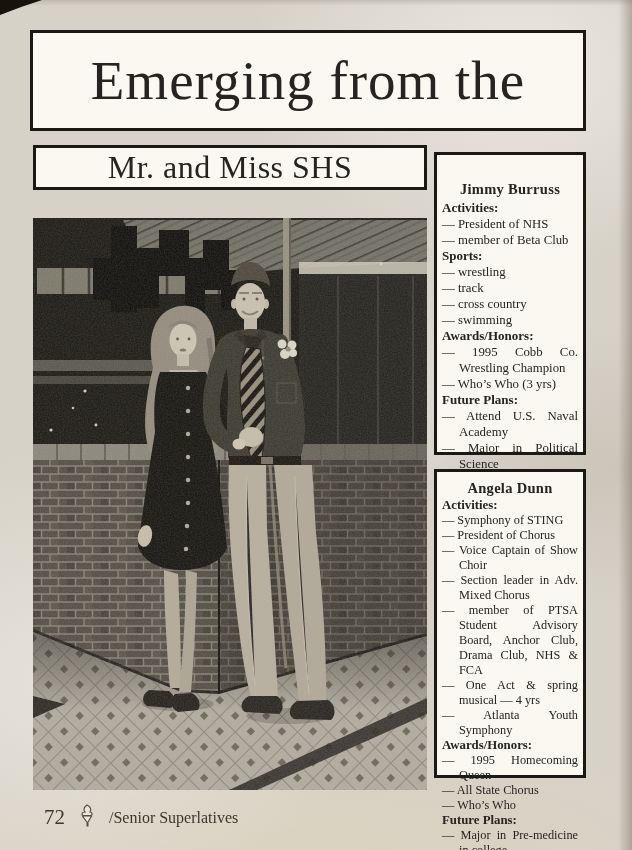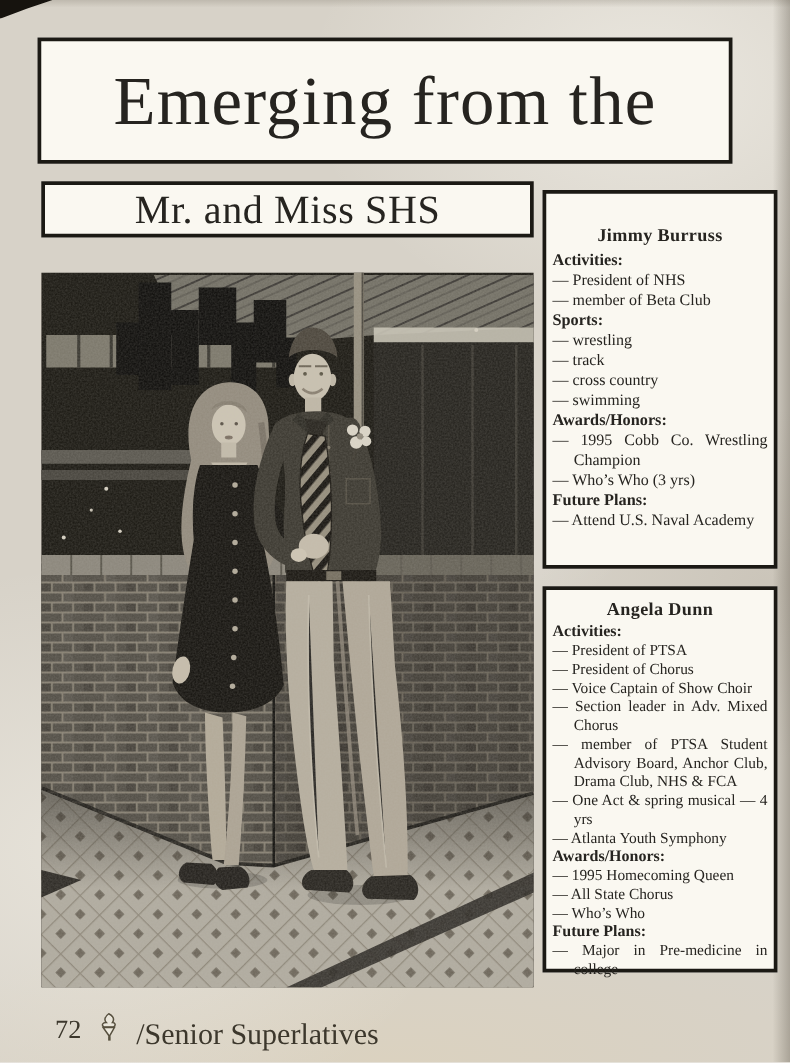--- a/index.html
+++ b/index.html
@@ -22,34 +22,34 @@
     background:linear-gradient(180deg, rgba(120,112,98,.25), rgba(120,112,98,0));}
 
   .box{position:absolute;background:#faf8f1;border:3px solid #1b1914;box-sizing:border-box;color:#262420;}
   .header-box{left:30px;top:30px;width:556px;height:101px;display:flex;align-items:center;justify-content:center;}
   .header-box .t{font-size:55px;letter-spacing:1px;white-space:nowrap;}
   .subheader-box{left:33px;top:145px;width:394px;height:45px;display:flex;align-items:center;justify-content:center;}
   .subheader-box .t{font-size:32px;letter-spacing:.5px;white-space:nowrap;}
 
   .photo{position:absolute;left:33px;top:218px;width:394px;height:572px;}
 
-  .profile-box{left:434px;width:188px;padding:0 5px;}
+  .profile-box{left:434px;width:152px;padding:0 5px;}
   .profile-box.jimmy{top:152px;height:303px;}
   .profile-box.angela{top:469px;height:309px;}
   .profile-name{font-weight:bold;font-size:14.5px;text-align:center;letter-spacing:.3px;}
   .jimmy .profile-name{margin-top:26px;margin-bottom:2px;}
   .angela .profile-name{margin-top:8px;margin-bottom:1px;}
   .sec-heading{font-weight:bold;font-size:13px;line-height:16px;}
   .sec-item{font-size:12.8px;line-height:16px;padding-left:17px;text-indent:-17px;text-align:justify;}
   .angela .sec-heading{line-height:15px;font-size:12.8px;}
   .angela .sec-item{font-size:12.3px;line-height:15px;}
 
   .footer{position:absolute;left:44px;top:805px;display:flex;align-items:center;gap:14px;color:#3c372c;}
   .footer .num{font-size:21px;}
-  .footer .label{font-size:24px;margin-top:10px;}
+  .footer .label{font-size:16px;}
   .footer svg{display:block;margin-top:-4px;}
 </style>
 </head>
 <body>
 
 <div class="page">
   <div class="edge-top"></div>
   <div class="edge-right"></div>
   <div class="corner-tl"></div>
 
@@ -230,28 +230,29 @@
         <div class="sec-heading">Sports:</div>
         <div class="sec-item">— wrestling</div>
         <div class="sec-item">— track</div>
         <div class="sec-item">— cross country</div>
         <div class="sec-item">— swimming</div>
         <div class="sec-heading">Awards/Honors:</div>
         <div class="sec-item">— 1995 Cobb Co. Wrestling Champion</div>
         <div class="sec-item">— Who’s Who (3 yrs)</div>
         <div class="sec-heading">Future Plans:</div>
         <div class="sec-item">— Attend U.S. Naval Academy</div>
+        <div class="sec-item">— Major in Political Science</div>
       </div>
   </div>
 
   <div class="box profile-box angela">
     <div class="profile-name">Angela Dunn</div>
     <div>
         <div class="sec-heading">Activities:</div>
-        <div class="sec-item">— President of PTSA</div>
+        <div class="sec-item">— Symphony of STING</div>
         <div class="sec-item">— President of Chorus</div>
         <div class="sec-item">— Voice Captain of Show Choir</div>
         <div class="sec-item">— Section leader in Adv. Mixed Chorus</div>
         <div class="sec-item">— member of PTSA Student Advisory Board, Anchor Club, Drama Club, NHS &amp; FCA</div>
         <div class="sec-item">— One Act &amp; spring musical — 4 yrs</div>
         <div class="sec-item">— Atlanta Youth Symphony</div>
         <div class="sec-heading">Awards/Honors:</div>
         <div class="sec-item">— 1995 Homecoming Queen</div>
         <div class="sec-item">— All State Chorus</div>
         <div class="sec-item">— Who’s Who</div>

